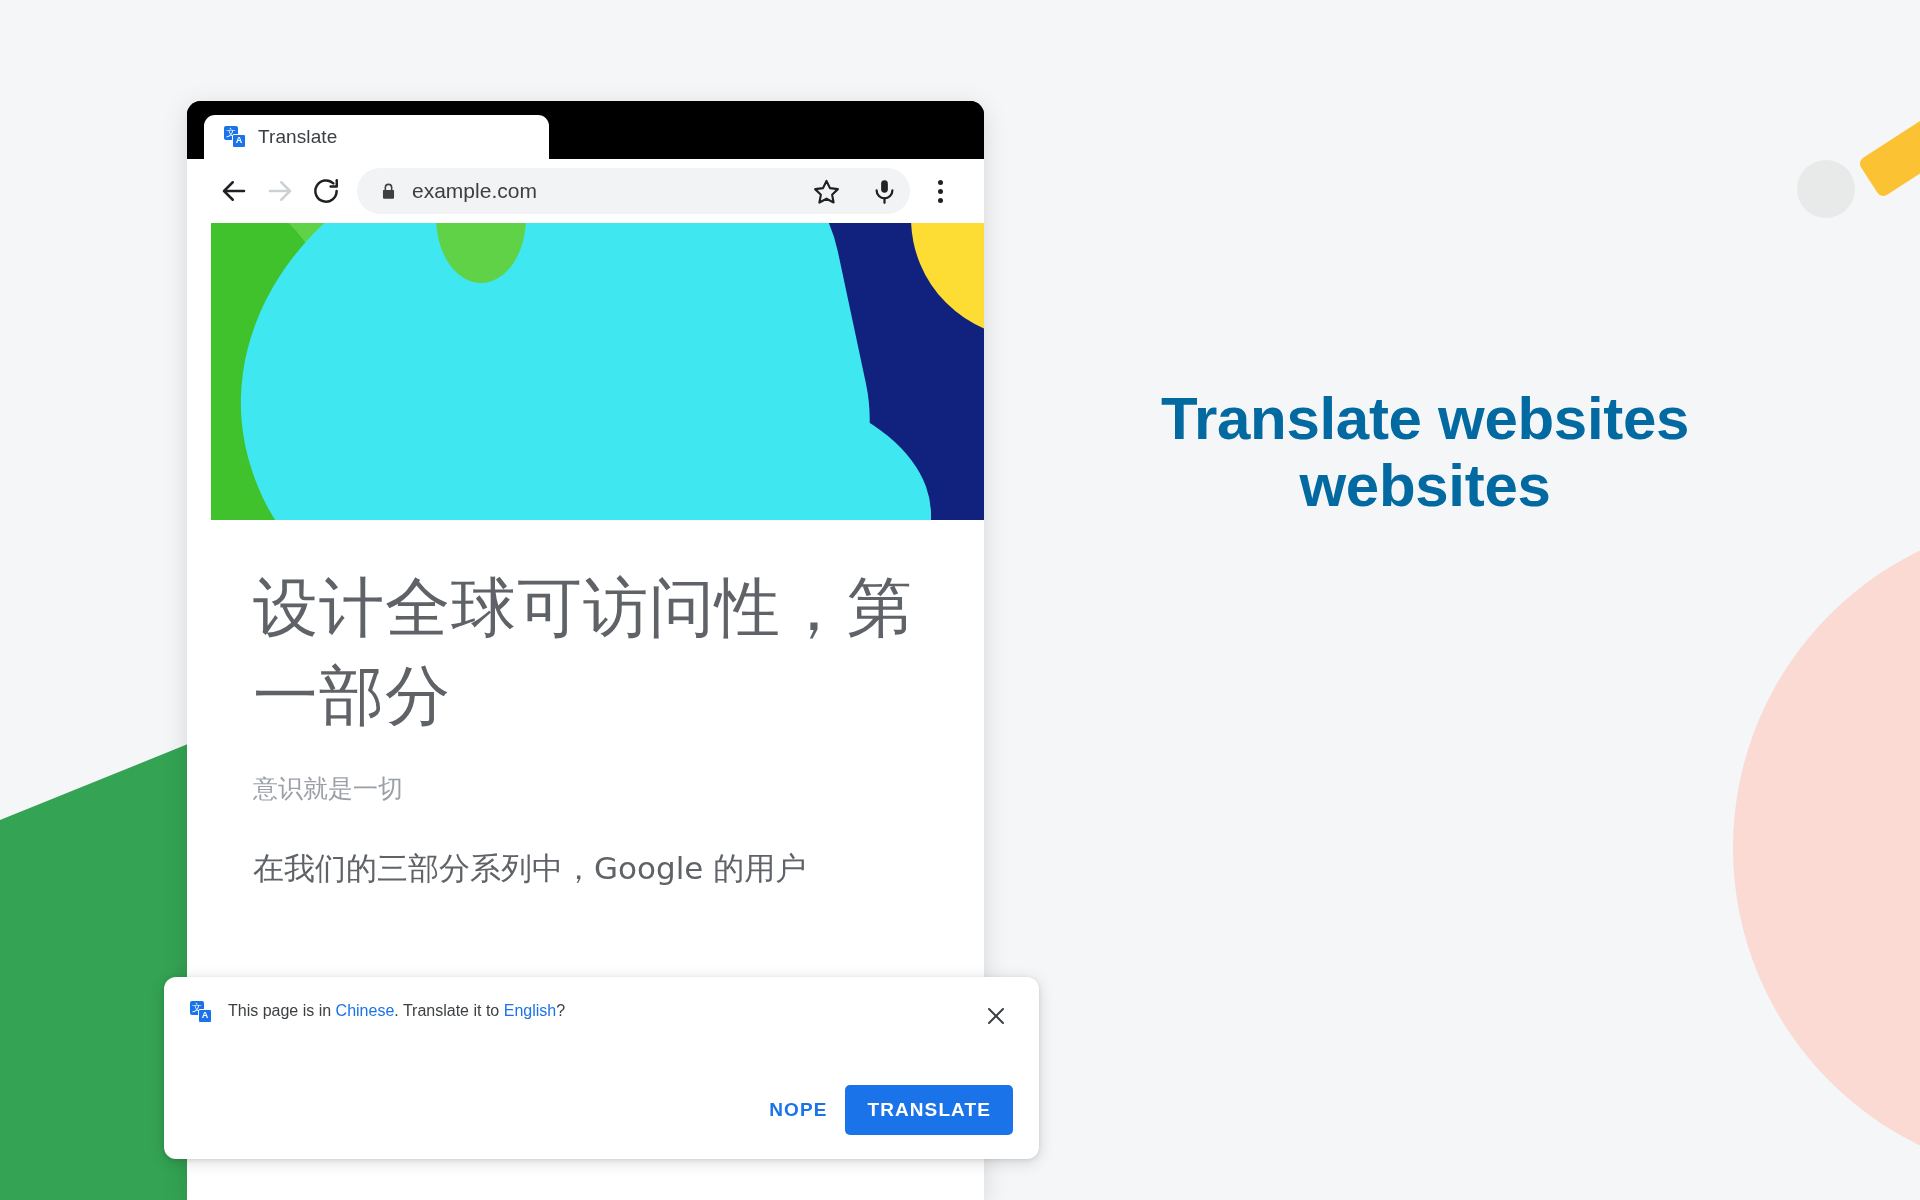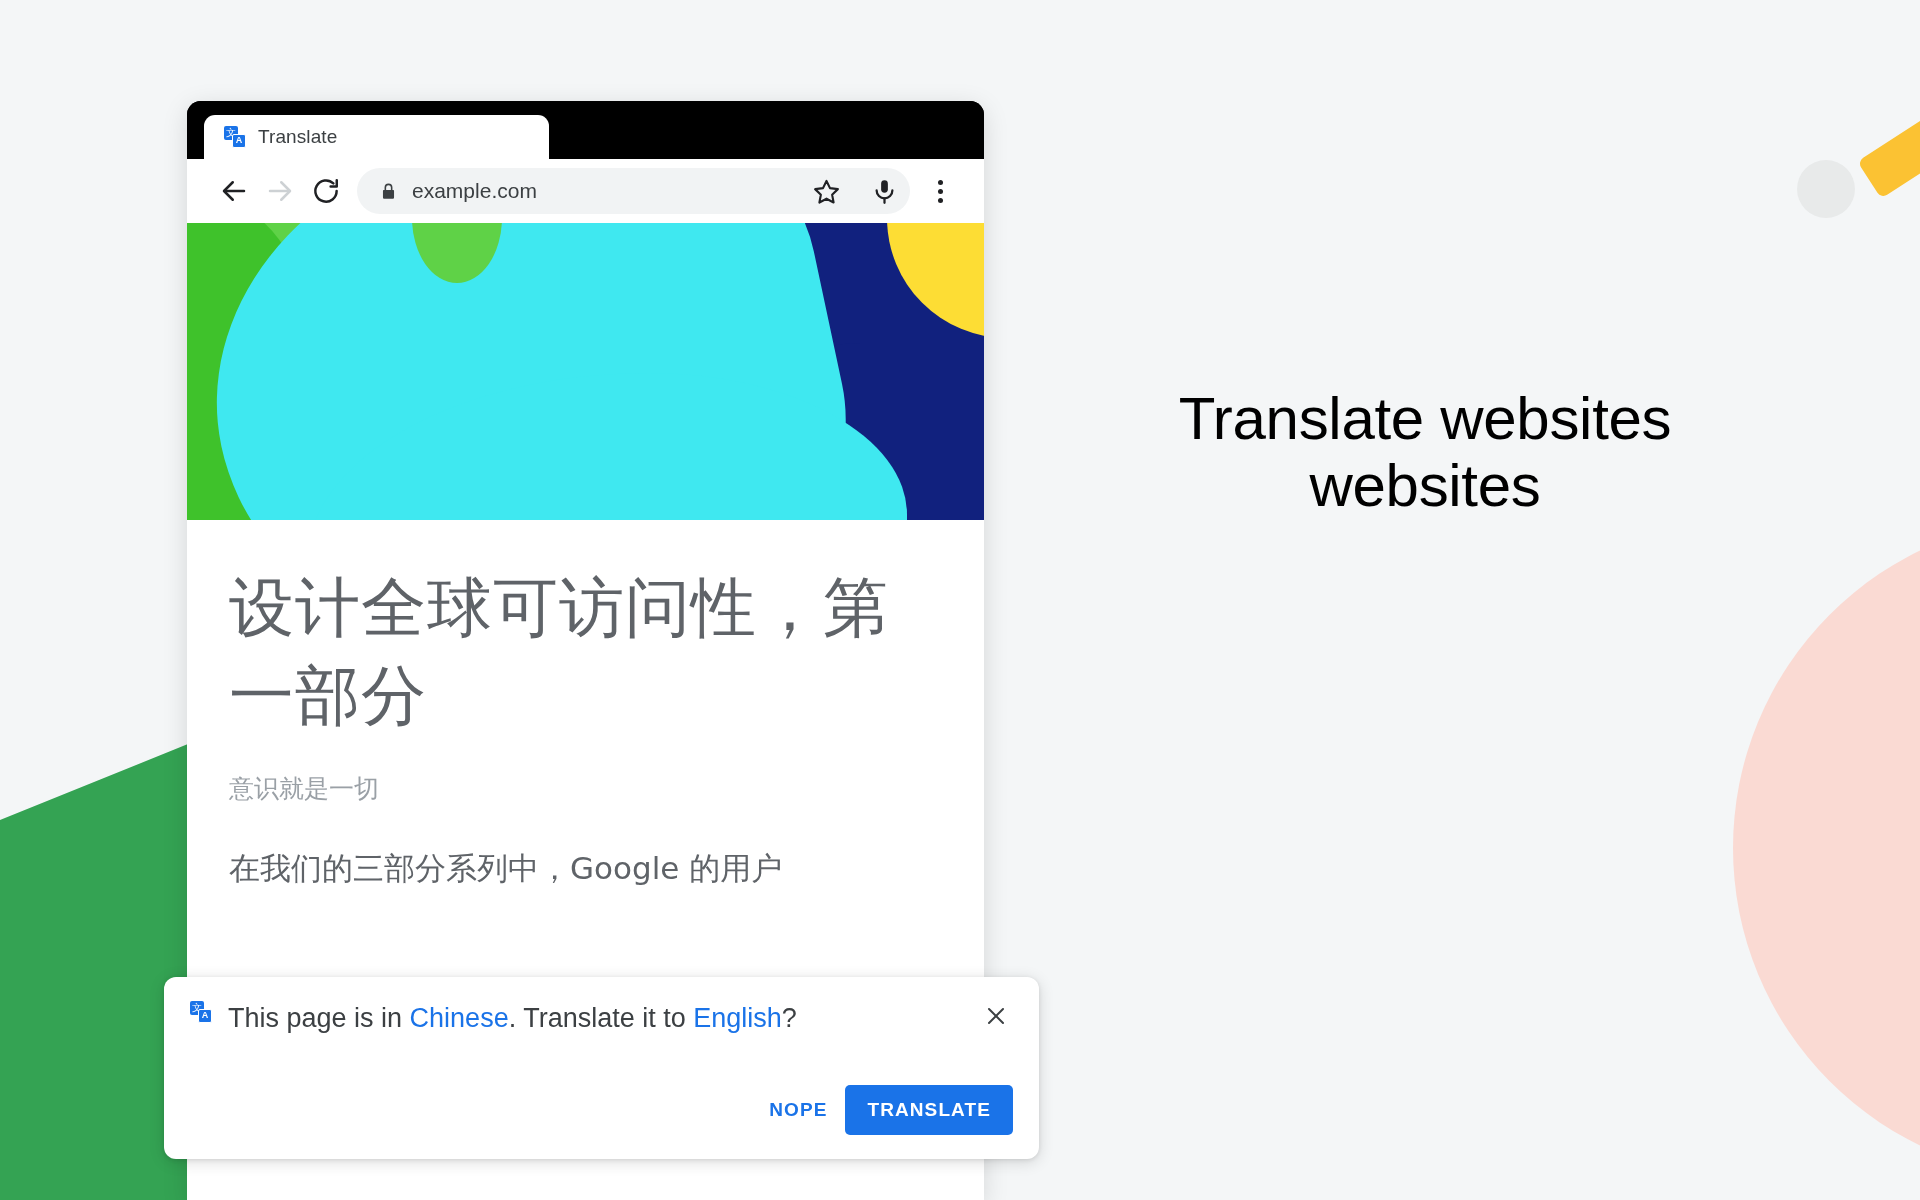--- a/index.html
+++ b/index.html
@@ -202,20 +202,21 @@
     width: 5px; height: 5px;
     background: #202124;
     border-radius: 50%;
   }
 
   
   #page-content {
     background: #ffffff;
     height: 978px;
     overflow: hidden;
+    padding-left: 24px;
   }
 
   #hero-image {
     position: relative;
     height: 297px;
     background: #5fd247;
     overflow: hidden;
   }
   #hero-image .h-green-dark {
     position: absolute; left: -40px; top: -20px;
@@ -306,21 +307,21 @@
   }
 
   #infobar-top {
     display: flex;
     align-items: flex-start;
     gap: 16px;
   }
 
   #infobar-message {
     flex: 1 1 auto;
-    font-size: 27px;
+    font-size: 16px;
     color: #3c4043;
     line-height: 1.3;
     padding-top: 2px;
     white-space: nowrap;
   }
   #infobar-message .lang { color: #1a73e8; }
 
   #infobar-close {
     width: 34px; height: 34px;
     display: flex; align-items: center; justify-content: center;
@@ -362,22 +363,22 @@
 
   
   #caption {
     position: absolute;
     left: 1055px;
     top: 385px;
     width: 740px;
     text-align: center;
     font-size: 60px;
     line-height: 1.12;
-    color: #000000;
-    font-weight: 400;
+    color: #0369a1;
+    font-weight: 700;
     letter-spacing: -0.3px;
   }
 </style>
 </head>
 <body>
 
 <div id="stage">
 
   <div class="deco" id="deco-green-shape"></div>
   <div class="deco" id="deco-pink-circle"></div>

